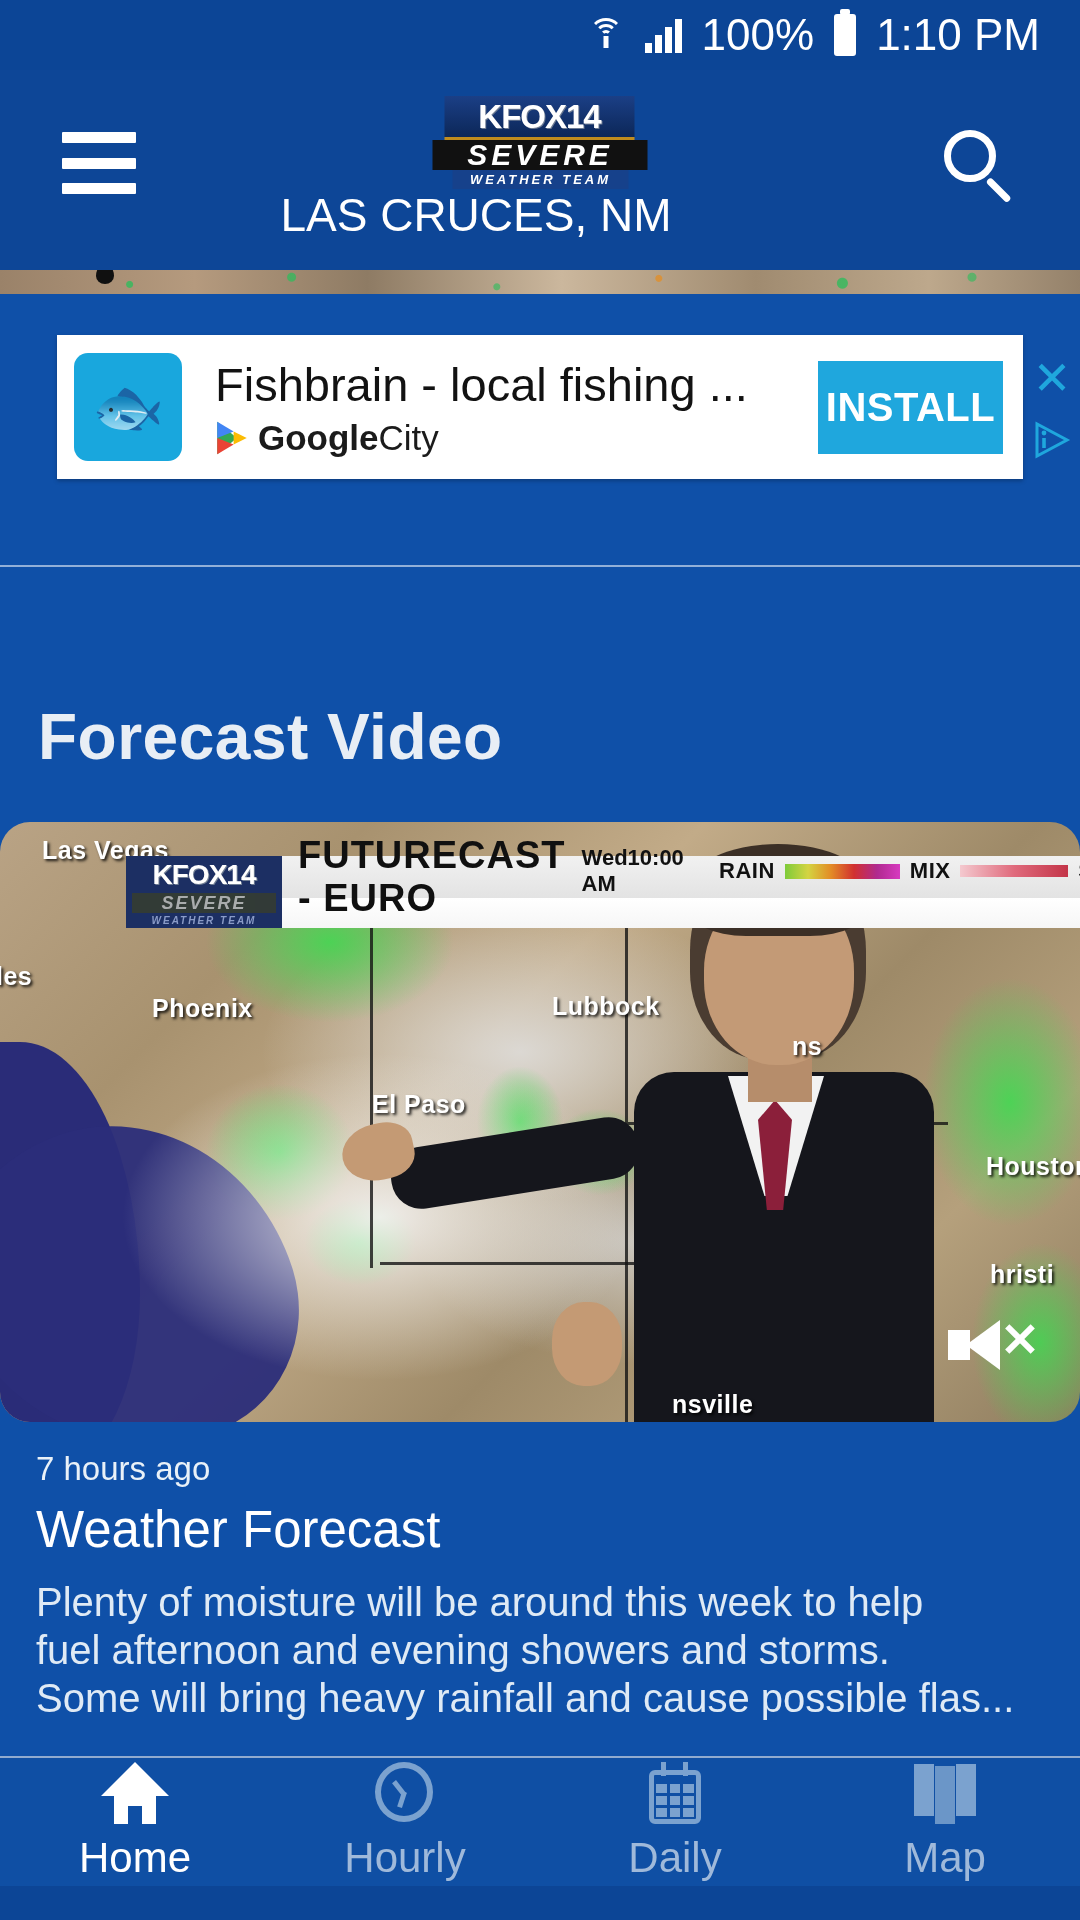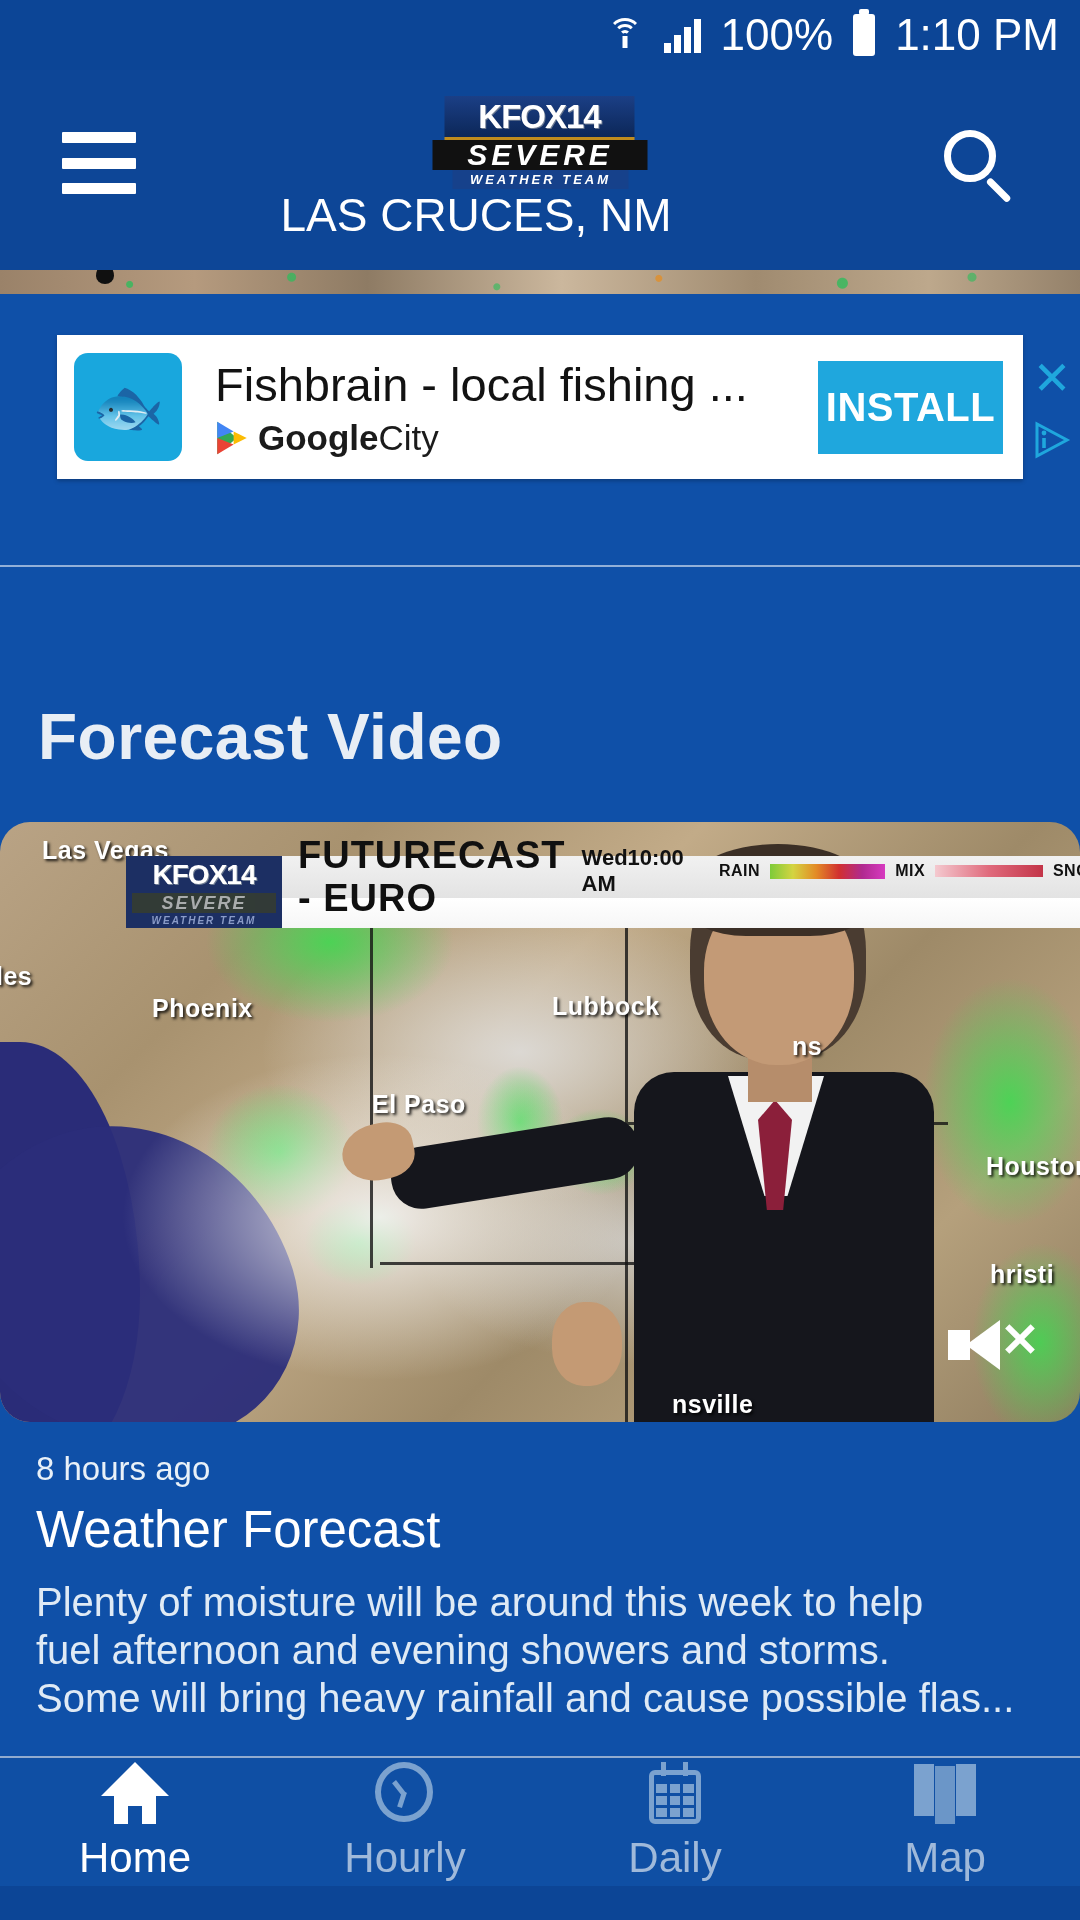--- a/index.html
+++ b/index.html
@@ -9,21 +9,21 @@
     background:#0c4596;
     overflow:hidden;
     position:relative;
   }
 
   
   .statusbar{
     position:absolute; left:0; top:0; width:1080px; height:70px;
     background:#0c4596;
     display:flex; align-items:center; justify-content:flex-end;
-    padding-right:21px; gap:20px;
+    padding-right:40px; gap:20px;
   }
   .statusbar .txt{
     color:#ffffff; font-size:44px; font-weight:400; letter-spacing:0px;
     line-height:44px;
   }
   .wifi-ic{ width:38px; height:38px; position:relative; }
   .wifi-ic span{
     position:absolute; left:50%; transform:translateX(-50%);
     border:3px solid #fff; border-bottom-color:transparent;
     border-left-color:transparent; border-right-color:transparent;
@@ -324,21 +324,21 @@
     display:flex; 
   }
   .vo-title{
     height:42px; display:flex; align-items:center; padding-left:16px;
     font-size:38px; font-weight:700; color:#101010; letter-spacing:1px;
   }
   .vo-sub{
     height:30px; display:flex; align-items:center; gap:10px;
     padding-left:16px; font-size:22px; font-weight:700; color:#111;
   }
-  .vo-sub .lbl{ font-size:16px; letter-spacing:.5px; }
+  .vo-sub .lbl{ font-size:22px; letter-spacing:.5px; }
   .grad-rain{
     width:128px; height:15px;
     background:linear-gradient(90deg,#7ecb3a,#d4d441,#e38b26,#d13030,#b02a8f,#d73ac0);
   }
   .grad-mix{
     width:120px; height:12px;
     background:linear-gradient(90deg,#f4c9cf,#e06a7c,#c33448);
   }
 
   .vid-city{
@@ -599,21 +599,21 @@
 
   <div class="mute">
     <div class="spk"></div>
     <div class="cone"></div>
     <div class="x1"></div>
     <div class="x2"></div>
   </div>
 </div>
 
 <div class="article">
-  <div class="art-time">8 hours ago</div>
+  <div class="art-time">7 hours ago</div>
   <div class="art-head">Weather Forecast</div>
   <div class="art-body">
     <div>Plenty of moisture will be around this week to help</div>
     <div>fuel afternoon and evening showers and storms.</div>
     <div>Some will bring heavy rainfall and cause possible flas...</div>
   </div>
 </div>
 
 <div class="divider" id="div-bot"></div>
 

